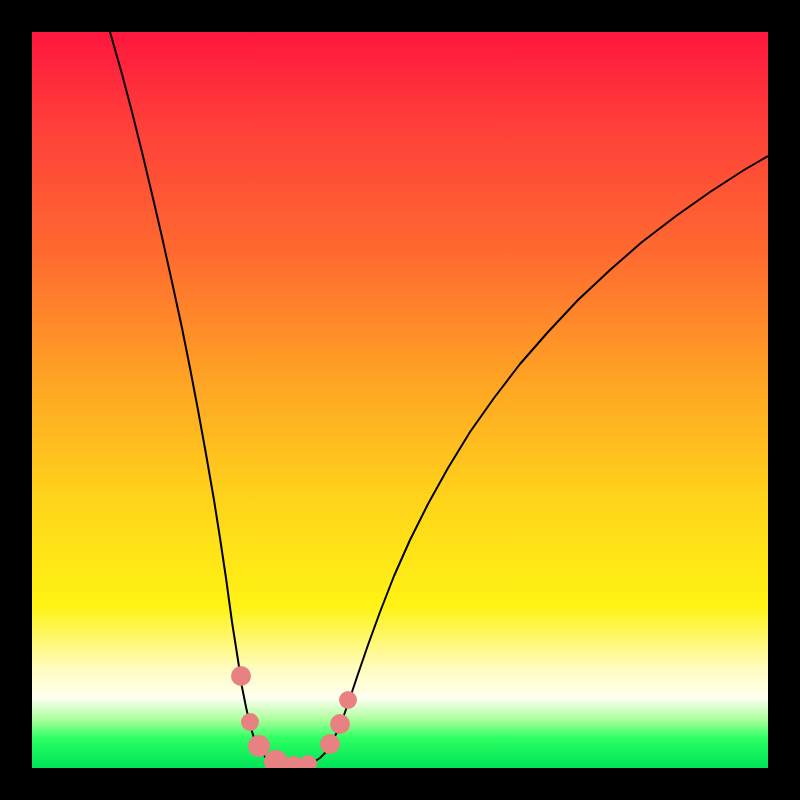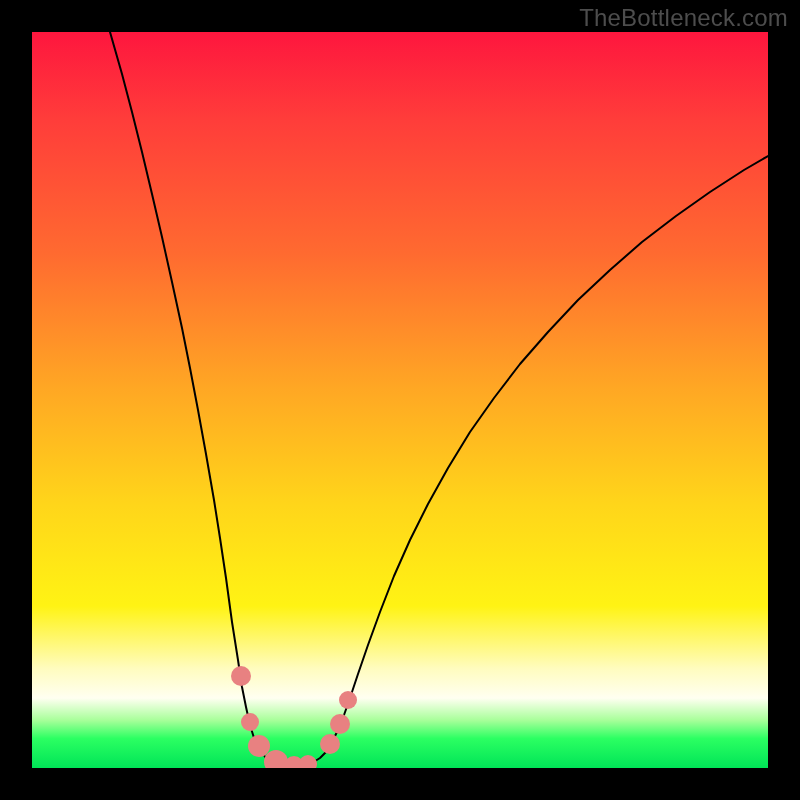--- a/index.html
+++ b/index.html
@@ -73,21 +73,20 @@
   }
   .bead {
     fill: #e88181;
   }
 </style>
 </head>
 <body>
 
 <div class="frame">
 
-  <div class="watermark">TheBottleneck.com</div>
 
   <div class="plot">
     <div class="bg-gradient"></div>
 
     <svg class="curve" viewBox="0 0 736 736">
       <path class="curve-path" d="M 78 0 L 90 42 L 100 80 L 110 120 L 120 162 L 130 205 L 140 250 L 150 296 L 158 336 L 166 378 L 174 422 L 182 468 L 188 506 L 194 546 L 200 590 L 206 628 L 210 655 L 214 675 L 218 693 L 222 706 L 228 718 L 234 726 L 240 731 L 248 734 L 256 735 L 264 735 L 272 734 L 280 731 L 288 726 L 294 720 L 300 710 L 306 698 L 312 683 L 318 666 L 326 642 L 336 613 L 348 580 L 362 544 L 378 508 L 396 472 L 416 436 L 438 400 L 462 366 L 488 332 L 516 300 L 546 268 L 578 238 L 610 210 L 644 184 L 678 160 L 712 138 L 736 124"></path>
       <g id="markers-group">
           <circle cx="209" cy="644" r="10" class="bead"></circle>
           <circle cx="218" cy="690" r="9" class="bead"></circle>
           <circle cx="227" cy="714" r="11" class="bead"></circle>

